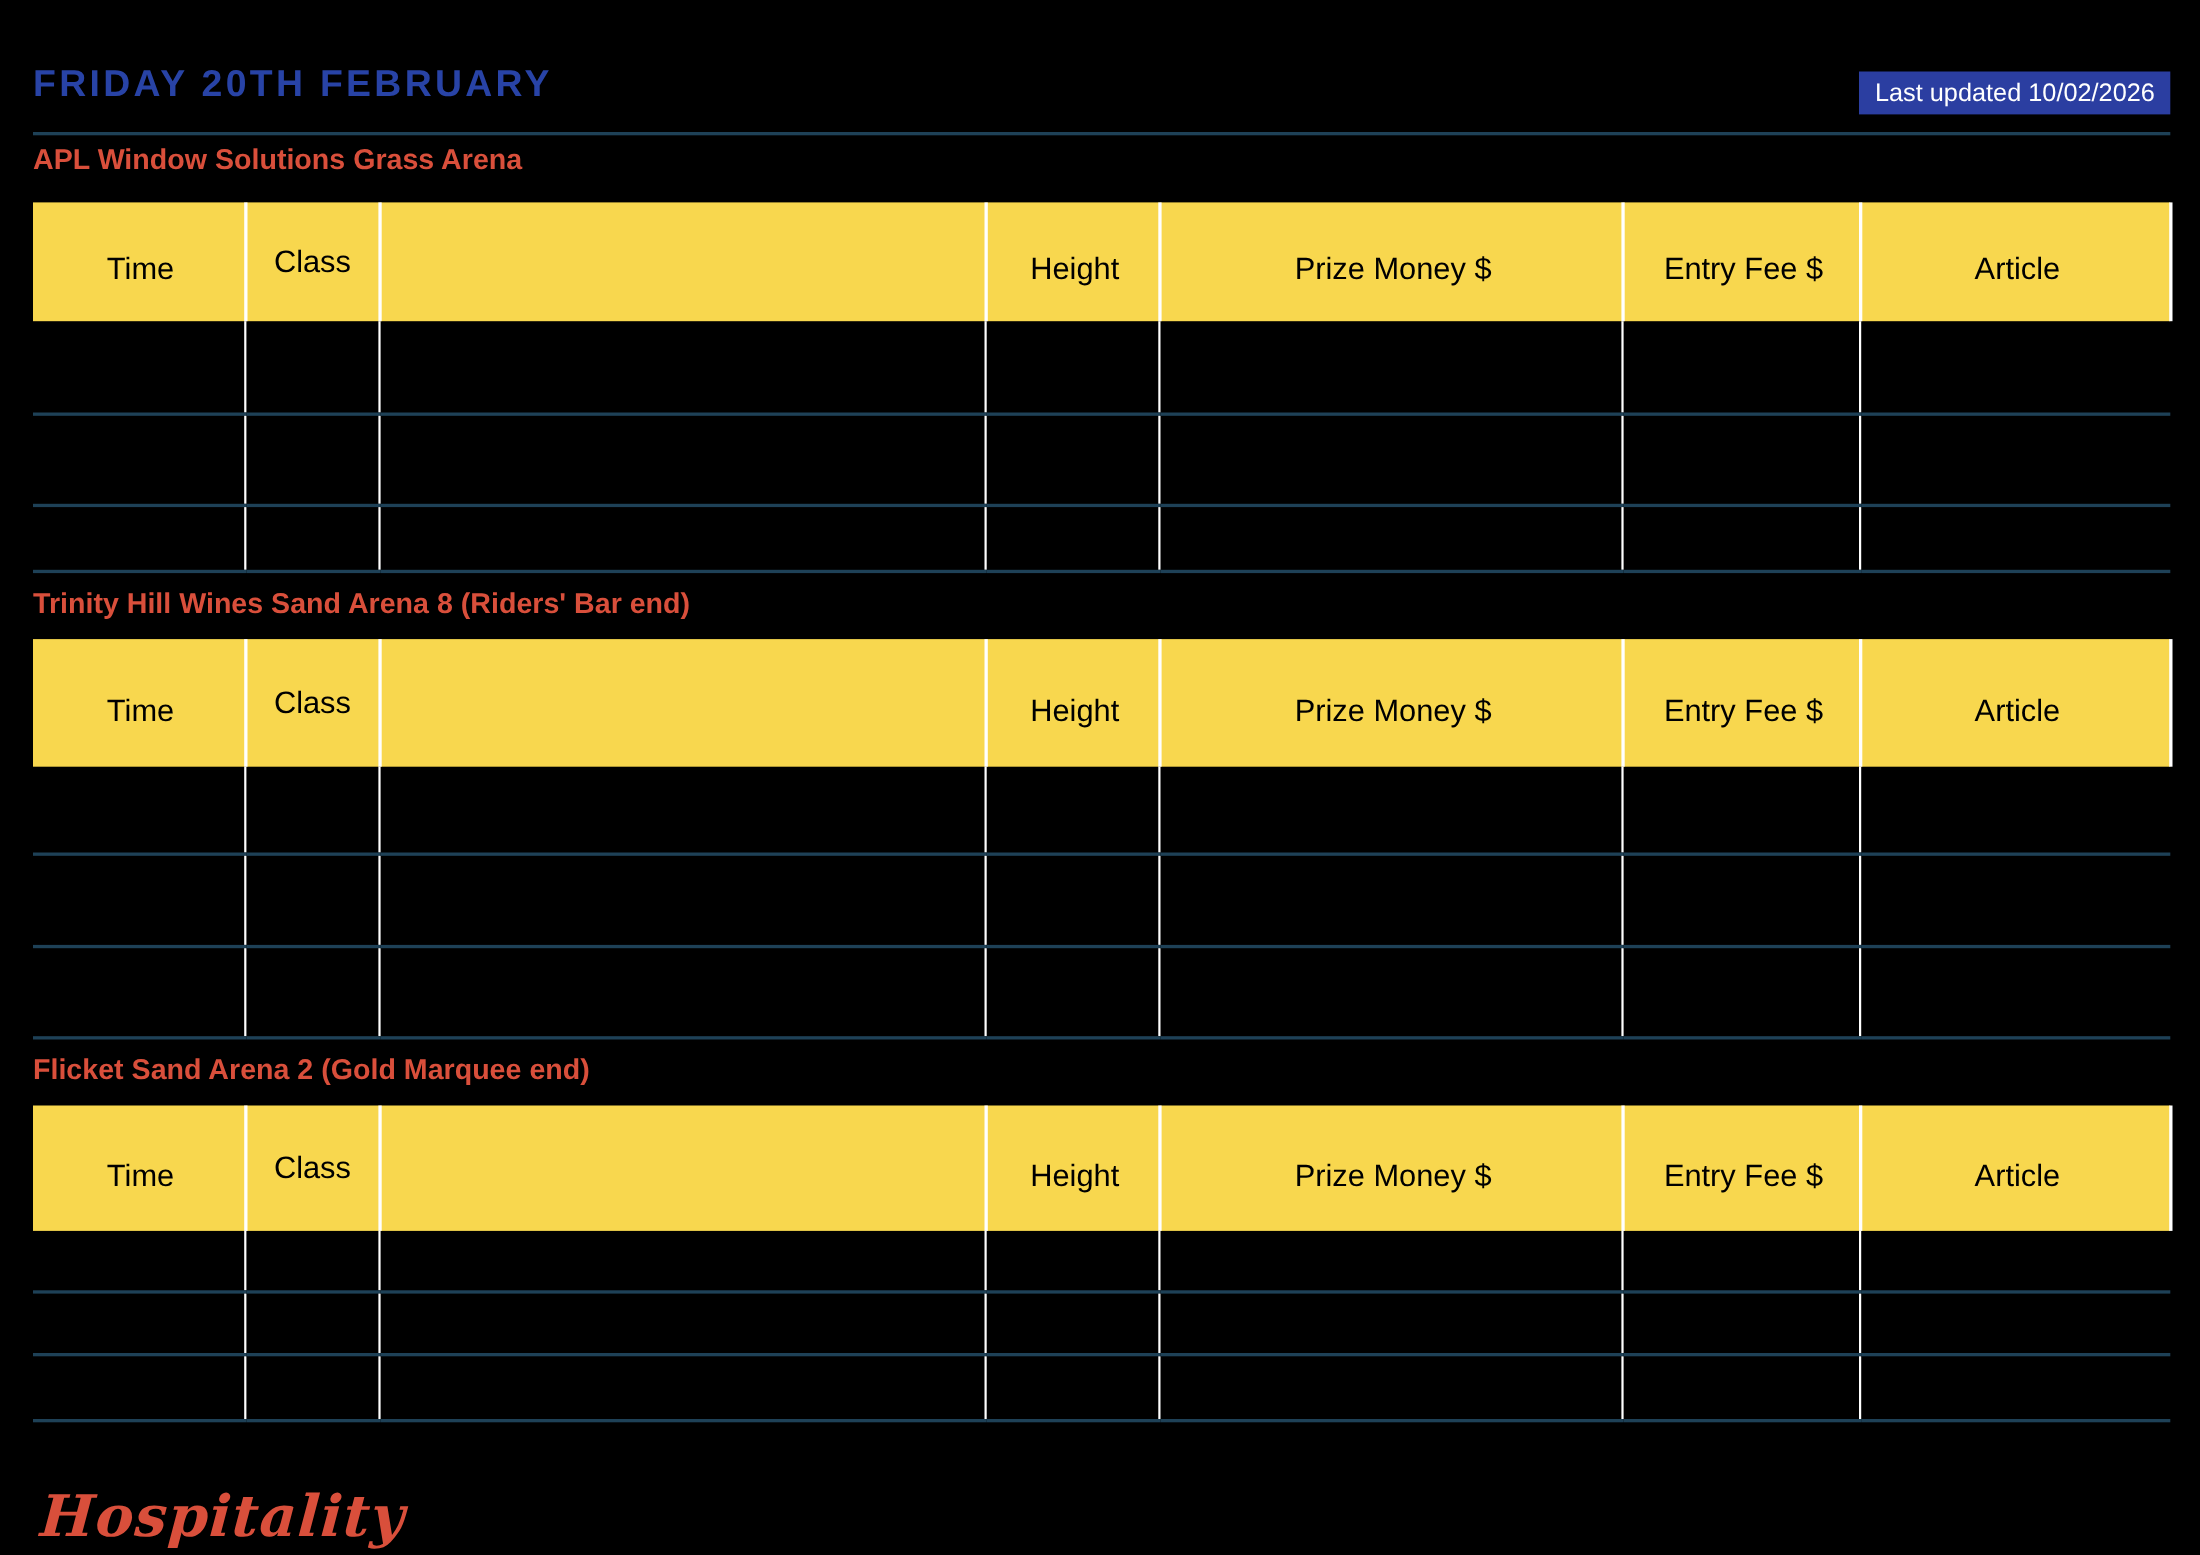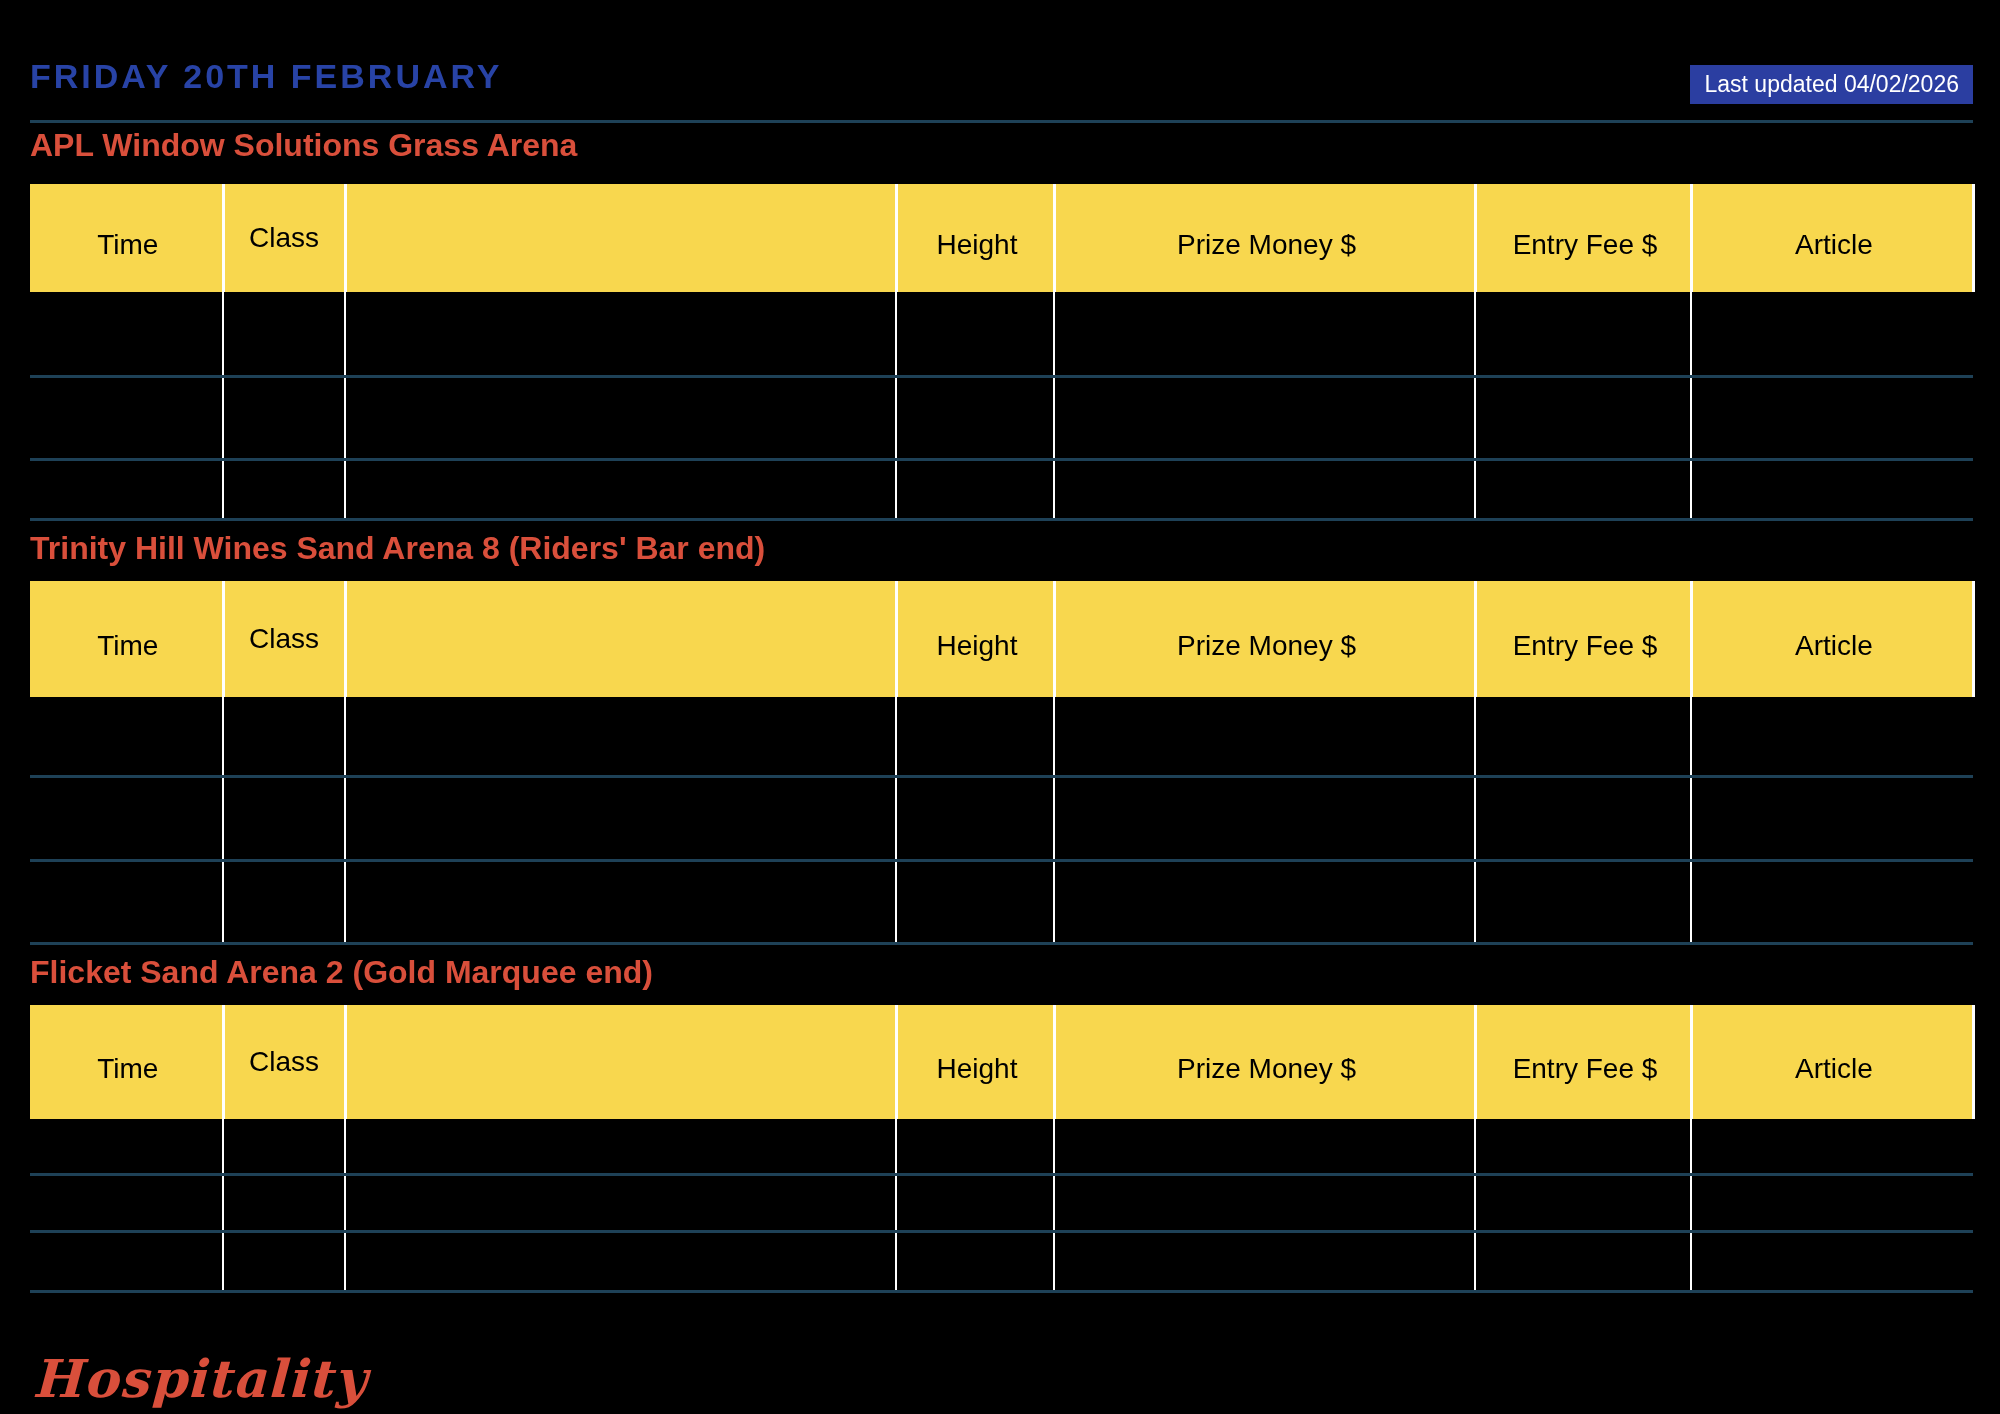--- a/index.html
+++ b/index.html
@@ -5,21 +5,21 @@
   html,body{margin:0;padding:0;background:#000;}
   body{width:2000px;height:1414px;overflow:hidden;font-family:"Liberation Sans",sans-serif;-webkit-font-smoothing:antialiased;}
   .page{padding:26px 27px 0 30px;box-sizing:border-box;margin-top:32px;}
 
   .topbar{display:flex;justify-content:space-between;align-items:flex-start;height:46px;}
   .page-title{color:#2843a6;font-size:34px;line-height:36px;font-weight:bold;letter-spacing:3px;margin:0;}
   .badge{background:#2b3ea1;color:#ffffff;font-size:23px;line-height:23px;padding:8px 14px;margin-top:7px;white-space:nowrap;}
 
   .rule{height:3px;background:#1e4157;margin-top:16px;}
 
-  .section-title{color:#d94f3b;font-size:32px;line-height:30px;font-weight:bold;margin:12px 0 18px 0;}
+  .section-title{color:#d94f3b;font-size:26px;line-height:30px;font-weight:bold;margin:12px 0 18px 0;}
   .section-title.first{margin:7px 0 24px 0;}
 
   table.sched{border-collapse:collapse;table-layout:fixed;width:1943px;}
   table.sched th{background:#f8d74e;color:#000;font-weight:normal;font-size:28px;text-align:center;
     vertical-align:middle;padding:13px 0 0 4px;border-right:3px solid #ffffff;}
   table.sched th.col-class{text-align:center;padding:16px;}
   table.sched td{border-right:2px solid #ffffff;border-bottom:3px solid #1e4157;padding:0;}
   table.sched td:last-child{border-right:none;}
 
   .arena-0 th{height:76px;}
@@ -38,21 +38,21 @@
   .script-footer{color:#d94f3b;font-family:"DejaVu Serif",serif;font-style:italic;font-weight:bold;
     font-size:52px;line-height:56px;margin:58px 0 0 5px;letter-spacing:1px;transform:skewX(-4deg);transform-origin:left bottom;display:inline-block;}
 </style>
 </head>
 <body>
 
 <div class="page">
 
   <div class="topbar">
     <h1 class="page-title">FRIDAY 20TH FEBRUARY</h1>
-    <div class="badge">Last updated 04/02/2026</div>
+    <div class="badge">Last updated 10/02/2026</div>
   </div>
 
   <div class="rule"></div>
 
   <div class="section-title first">APL Window Solutions Grass Arena</div>
   <table class="sched arena-0">
     <colgroup>
       <col style="width:193px">
         <col style="width:122px">
         <col style="width:551px">

